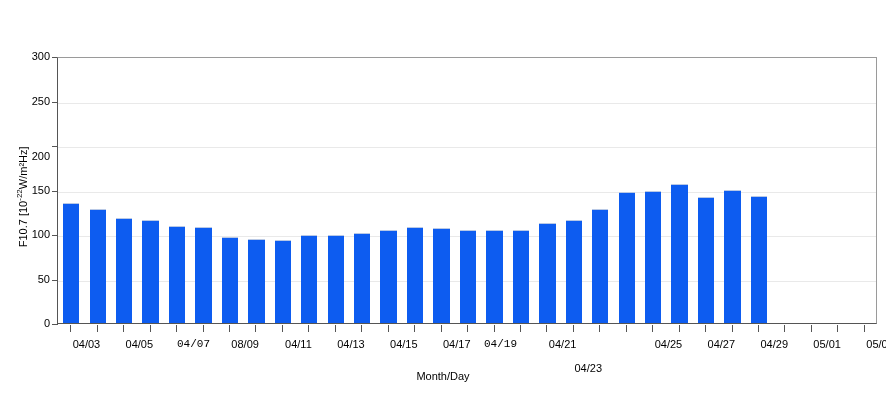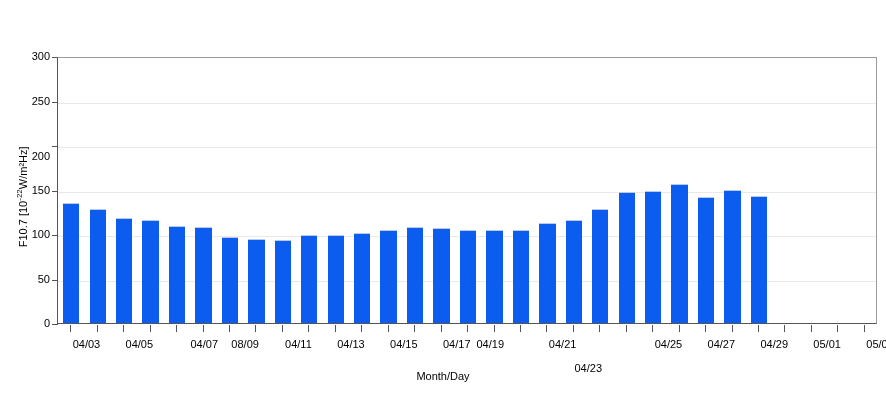--- a/index.html
+++ b/index.html
@@ -164,27 +164,27 @@
       <div class="xtick-mark" style="left: 731.5px;"></div>
       <div class="xtick-mark" style="left: 758px;"></div>
       <div class="xtick-mark" style="left: 784.4px;"></div>
       <div class="xtick-mark" style="left: 810.9px;"></div>
       <div class="xtick-mark" style="left: 837.3px;"></div>
       <div class="xtick-mark" style="left: 863.8px;"></div>
     </div>
   <div id="xlabels">
       <div class="xlab" style="left: 70.2px;">04/03</div>
       <div class="xlab" style="left: 123.1px;">04/05</div>
-      <div class="xlab" style="left: 188px;">04/07</div>
+      <div class="xlab" style="left: 180px; font-family: Liberation Mono, monospace;">04/07</div>
       <div class="xlab" style="left: 228.9px;">08/09</div>
       <div class="xlab" style="left: 281.8px;">04/11</div>
       <div class="xlab" style="left: 334.7px;">04/13</div>
       <div class="xlab" style="left: 387.6px;">04/15</div>
       <div class="xlab" style="left: 440.5px;">04/17</div>
-      <div class="xlab" style="left: 474px;">04/19</div>
+      <div class="xlab" style="left: 487px; font-family: Liberation Mono, monospace;">04/19</div>
       <div class="xlab" style="left: 546.4px;">04/21</div>
       <div class="xlab" style="left: 572px; margin-top: 24px;">04/23</div>
       <div class="xlab" style="left: 652.2px;">04/25</div>
       <div class="xlab" style="left: 705.1px;">04/27</div>
       <div class="xlab" style="left: 758px;">04/29</div>
       <div class="xlab" style="left: 810.9px;">05/01</div>
       <div class="xlab" style="left: 863.8px;">05/03</div>
     </div>
 
   <div class="xtitle">Month/Day</div>

